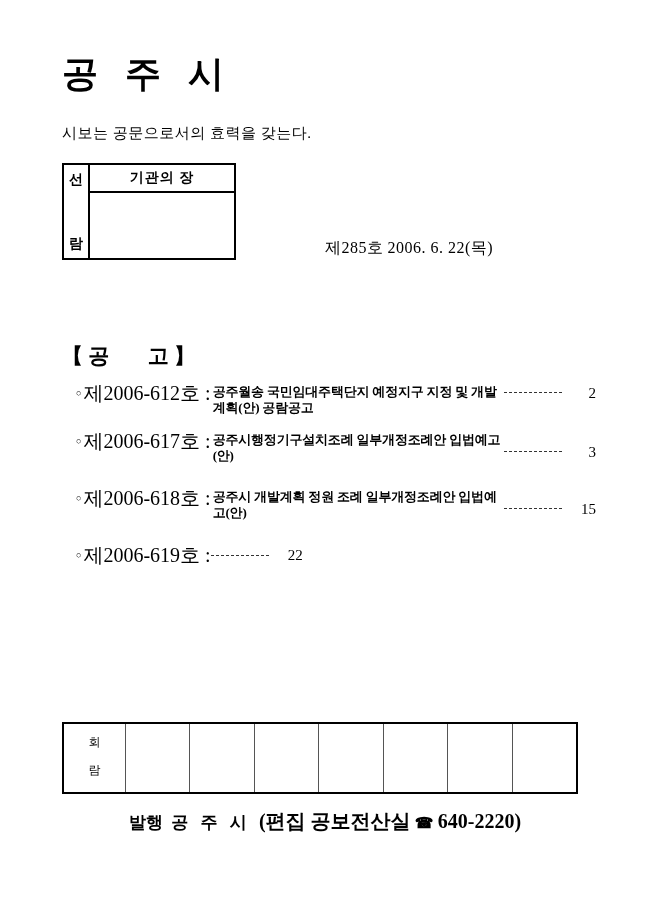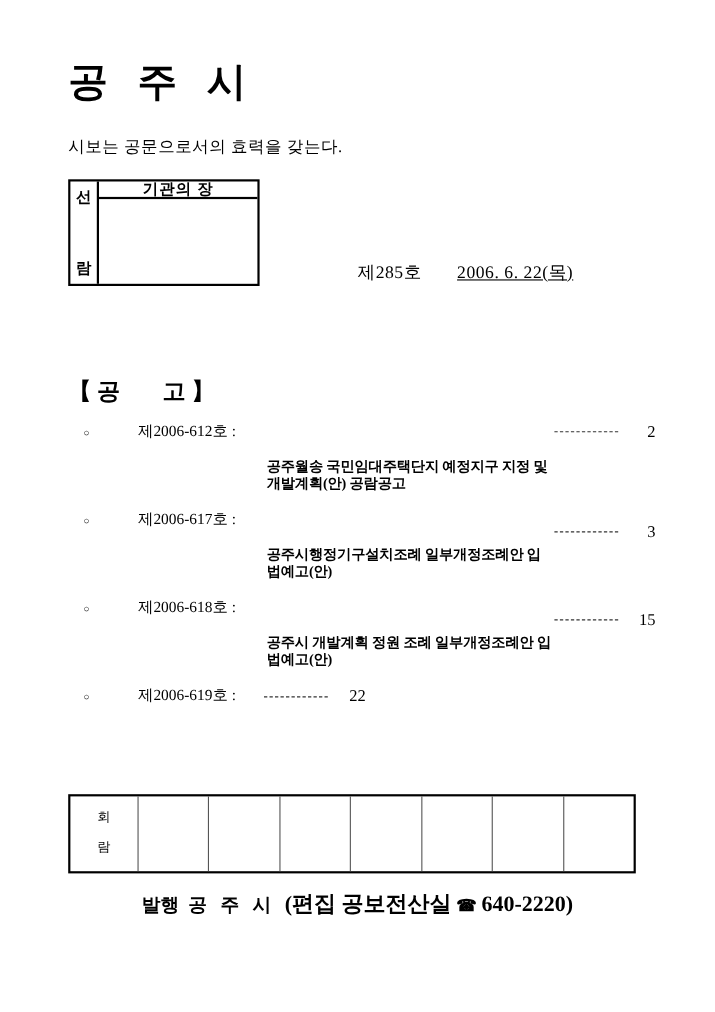--- a/index.html
+++ b/index.html
@@ -79,21 +79,21 @@
     font-size: 14px;
     font-weight: bold;
   }
   .approval-right {
     flex: 1 1 auto;
     display: flex;
     flex-direction: column;
     box-sizing: border-box;
   }
   .approval-header {
-    height: 16px;
+    height: 28px;
     border-bottom: 2px solid #000;
     box-sizing: border-box;
     display: flex;
     align-items: center;
     justify-content: center;
     font-size: 14px;
     font-weight: bold;
     letter-spacing: 1px;
   }
   .approval-body {
@@ -105,23 +105,21 @@
     position: absolute;
     left: 325px;
     top: 238px;
     font-size: 16px;
     white-space: nowrap;
   }
   .issue-line .issue-no {
     letter-spacing: 0.5px;
   }
   .issue-line .issue-date {
-    margin-left: 28px;
     letter-spacing: 0.5px;
-    text-decoration: underline;
   }
 
   
   .section-heading {
     position: absolute;
     left: 62px;
     top: 342px;
     font-size: 21px;
     font-weight: bold;
     white-space: nowrap;
@@ -145,34 +143,32 @@
     min-height: 32px;
   }
   .notice-bullet {
     flex: 0 0 auto;
     font-size: 9px;
     line-height: 20px;
     padding-right: 2px;
   }
   .notice-no {
     flex: 0 0 115px;
-    font-size: 14px;
+    font-size: 20px;
     line-height: 20px;
     white-space: nowrap;
-    margin-left: 42px;
   }
   .notice-title {
     flex: 1 1 auto;
     font-size: 13px;
     font-weight: bold;
     line-height: 16px;
     padding-top: 1px;
     padding-left: 2px;
     letter-spacing: -0.2px;
-    margin-top: 32px;
   }
   .notice-leader {
     flex: 0 0 auto;
     align-self: flex-start;
     margin-top: 9px;
     width: 58px;
     border-top: 1px dashed #333;
     height: 0;
   }
   .notice-page {

